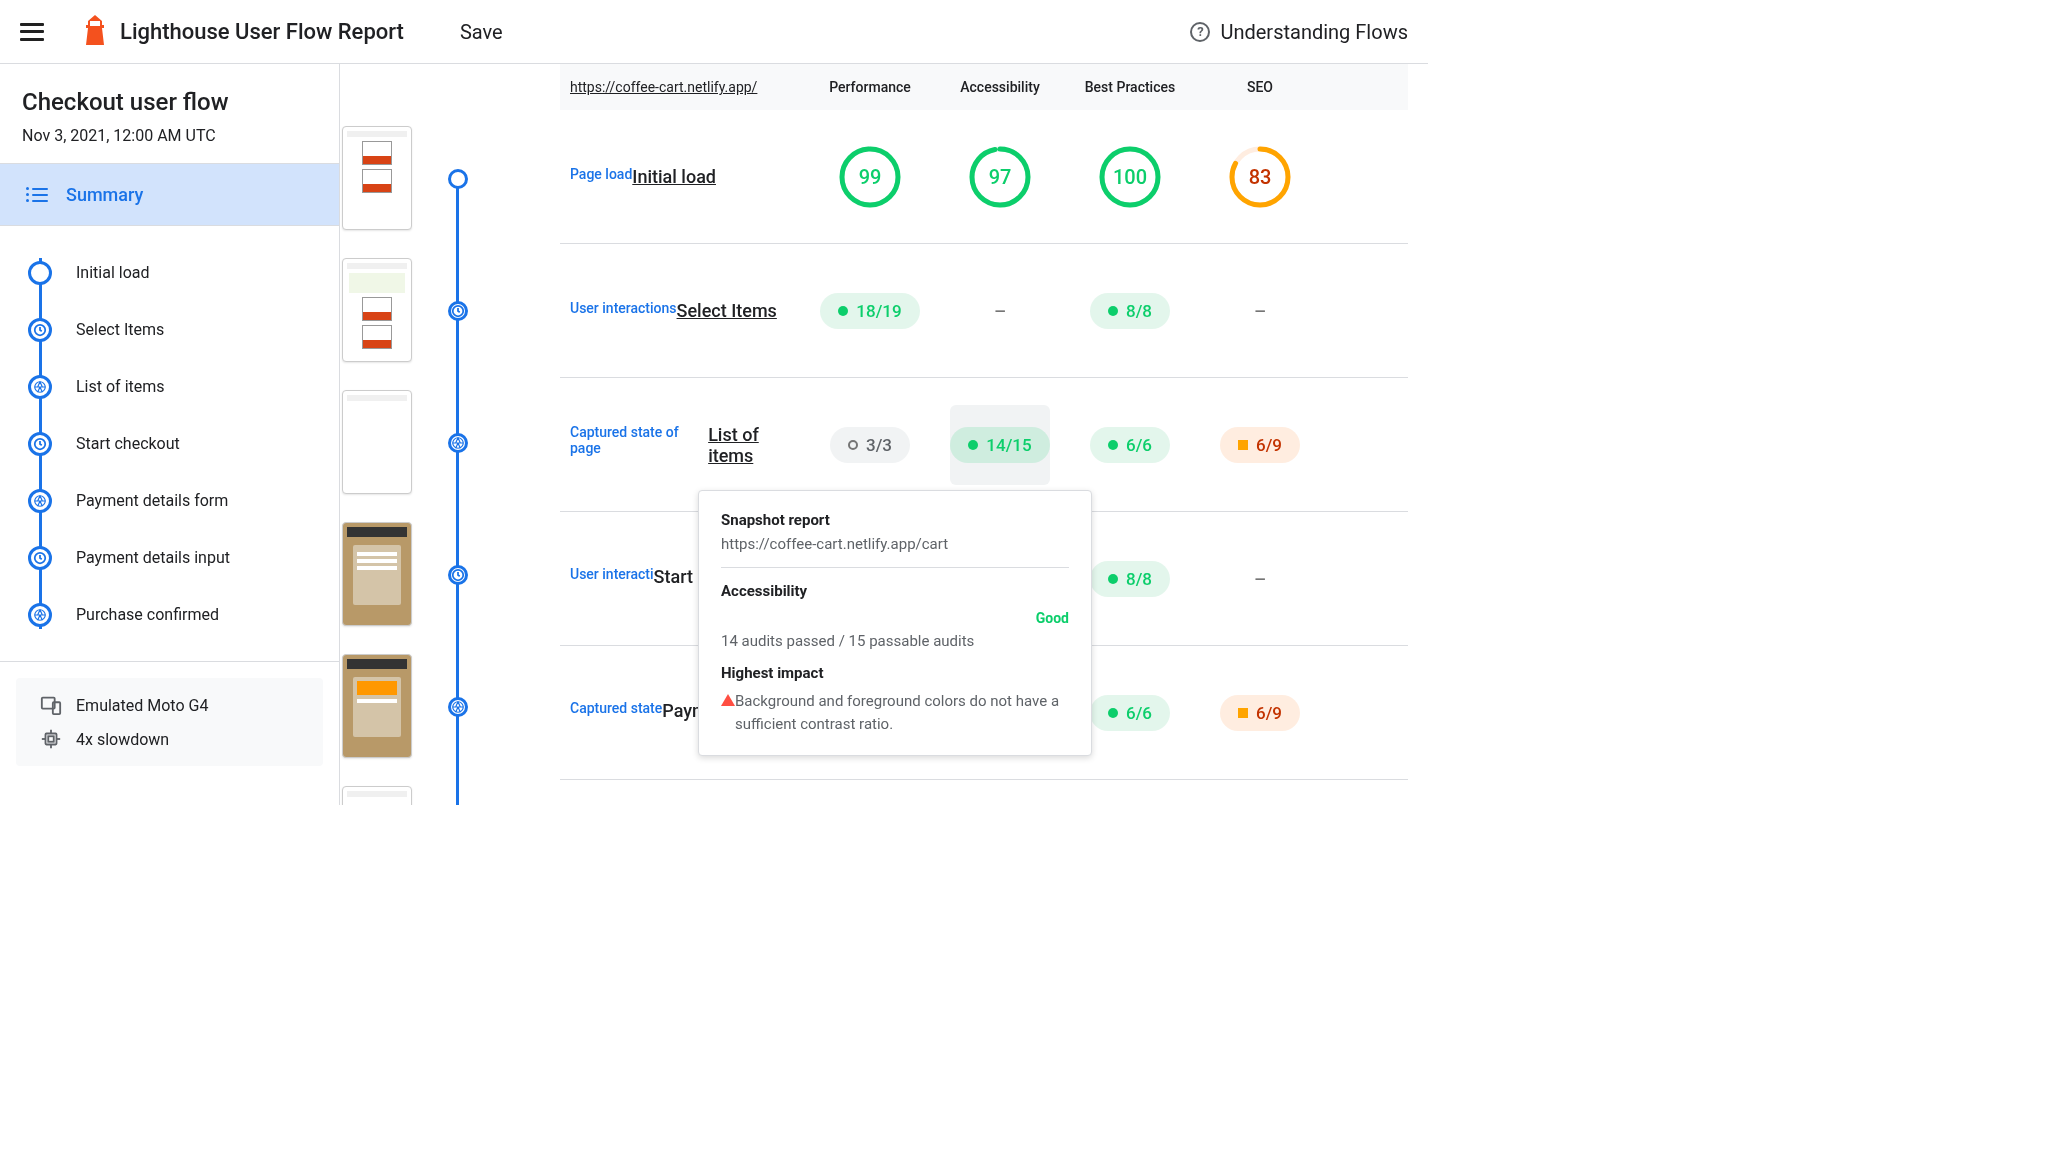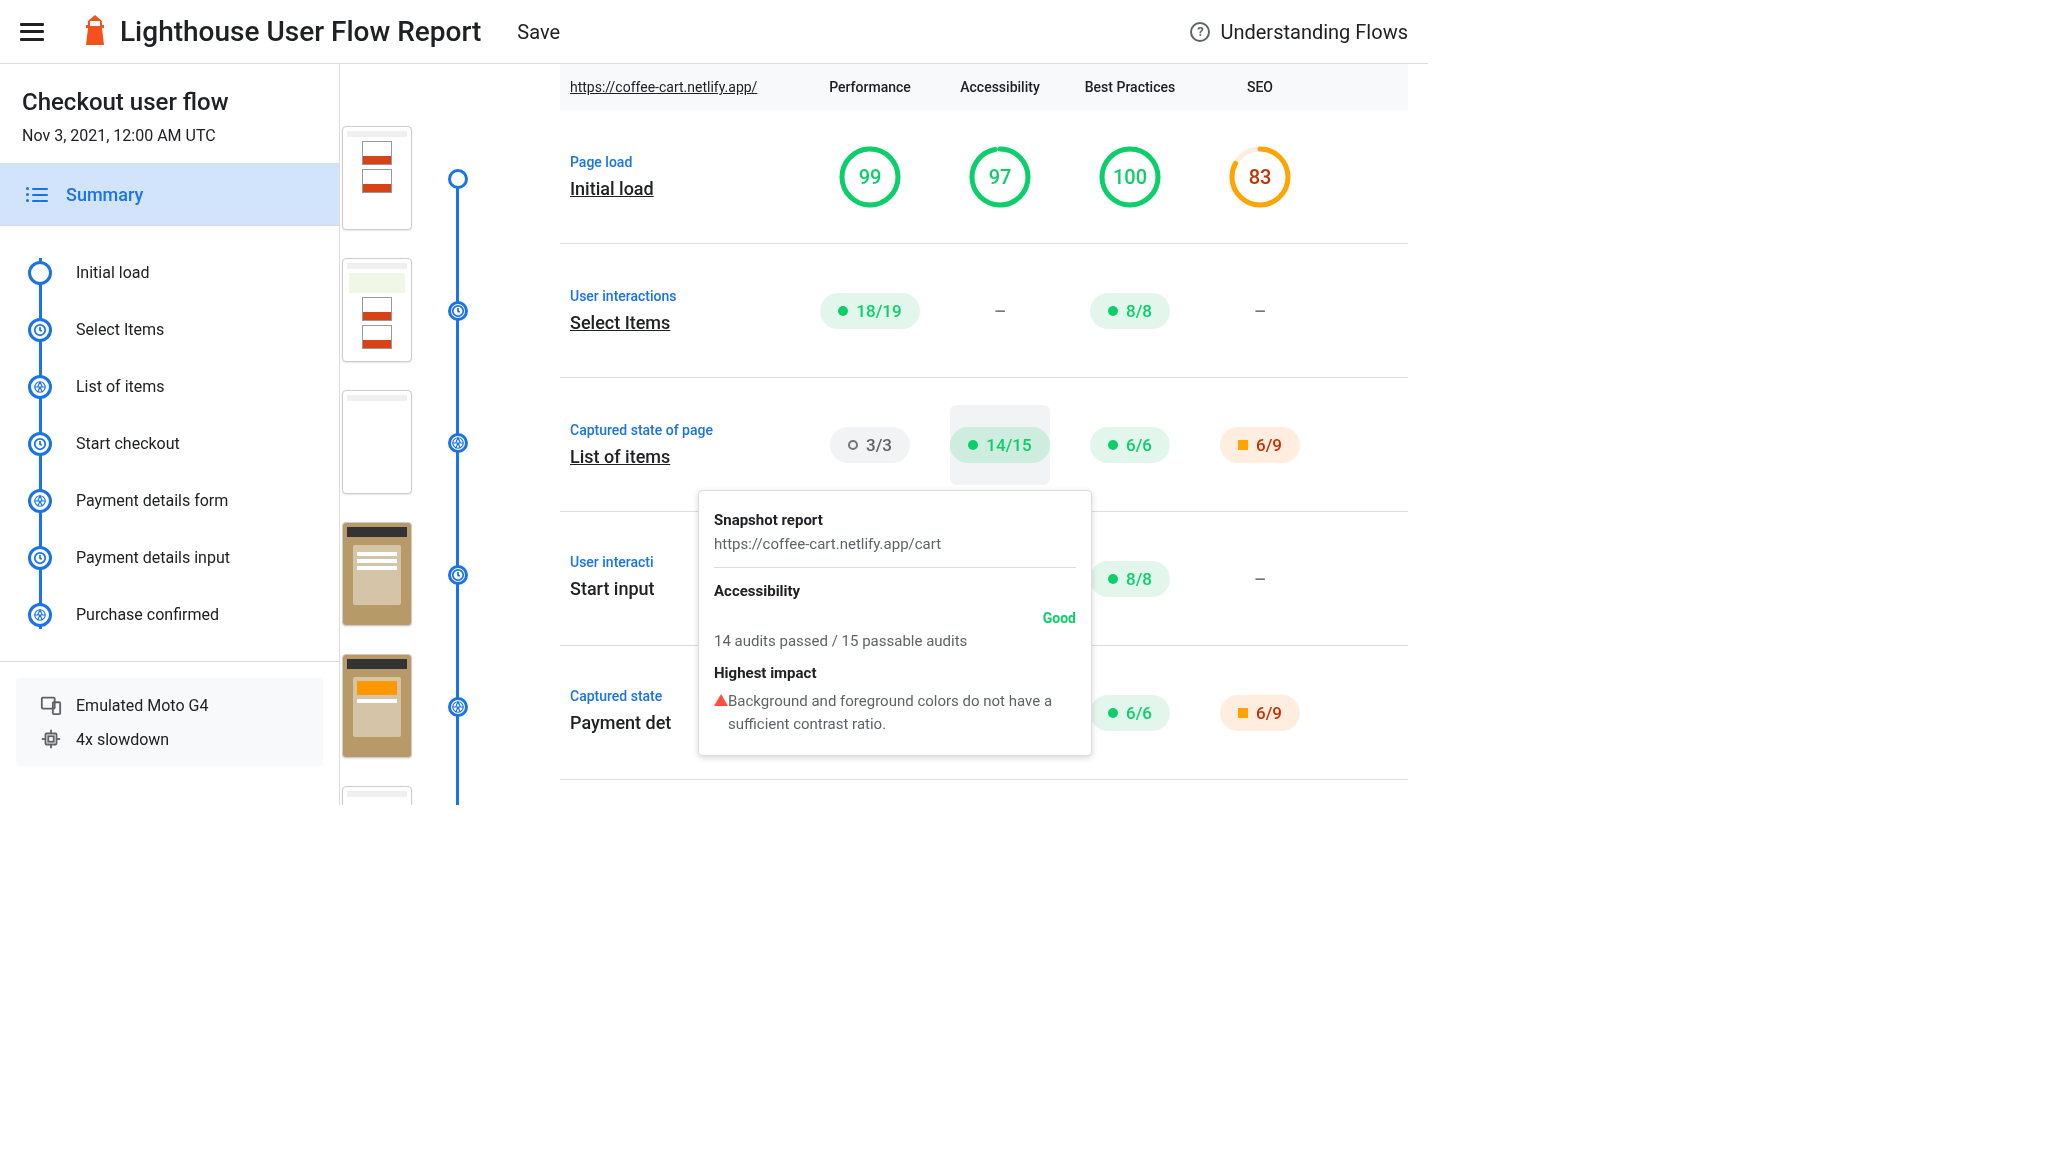--- a/index.html
+++ b/index.html
@@ -16,21 +16,21 @@
     --bg-light: #f8f9fa;
   }
   * { box-sizing: border-box; margin: 0; padding: 0; font-family: Roboto, Arial, sans-serif; }
   body { color: var(--text); font-size: 14px; width: 1428px; height: 805px; overflow: hidden; }
 
   
   .topbar { display: flex; align-items: center; height: 64px; padding: 0 20px; border-bottom: 1px solid var(--border); }
   .hamburger { width: 24px; height: 18px; display: flex; flex-direction: column; justify-content: space-between; cursor: pointer; margin-right: 40px; }
   .hamburger span { height: 3px; background: #212121; border-radius: 1px; }
   .logo { margin-right: 14px; }
-  .title { font-size: 28px; font-weight: 500; margin-right: 36px; }
+  .title { font-size: 22px; font-weight: 500; margin-right: 56px; }
   .save-link { font-size: 20px; color: var(--text); cursor: pointer; }
   .spacer { flex: 1; }
   .help { display: flex; align-items: center; gap: 10px; font-size: 20px; cursor: pointer; }
   .help-icon { width: 20px; height: 20px; border: 2px solid #5f6368; border-radius: 50%; display: flex; align-items: center; justify-content: center; font-size: 13px; font-weight: bold; color: #5f6368; }
 
   .layout { display: flex; height: calc(100% - 64px); }
 
   
   .sidebar { width: 340px; border-right: 1px solid var(--border); display: flex; flex-direction: column; }
   .flow-header { padding: 24px 22px 18px; }
@@ -66,21 +66,21 @@
   .thumb.checkout { background: #b89968; }
 
   
   .report { flex: 1; padding: 0 20px 0 0; }
   .thead { display:flex; background: var(--bg-light); height: 46px; align-items:center; }
   .col-url { width: 245px; padding-left: 10px; }
   .col-url a { color: var(--text); }
   .col { width: 130px; text-align: center; font-size: 14px; font-weight: 500; }
 
   .trow { display:flex; align-items:center; height: 134px; border-bottom: 1px solid var(--border); }
-  .step-info { width: 245px; padding-left: 10px; display:flex; flex-direction:column; gap: 8px; }
+  .step-info { width: 245px; padding-left: 10px; display:flex; flex-direction:row; gap: 0; }
   .step-type { color: var(--blue); font-size: 14px; font-weight: 500; }
   .step-name { font-size: 18px; font-weight: 500; text-decoration: underline; cursor: pointer; }
   .cell { width: 130px; display:flex; justify-content:center; }
 
   .gauge { width: 64px; height: 64px; position: relative; }
   .gauge svg { transform: rotate(-90deg); }
   .gauge-bg { fill: none; stroke-width: 5; }
   .gauge-fg { fill: none; stroke-width: 5; stroke-linecap: round; }
   .gauge .gval { position:absolute; inset:0; display:flex; align-items:center; justify-content:center; font-size: 20px; font-weight: 500; }
   .gauge.green .gauge-bg { stroke: var(--green-light); } .gauge.green .gauge-fg { stroke: var(--green); } .gauge.green .gval { color: var(--green); }
@@ -92,21 +92,21 @@
   .pill.orange { background: var(--orange-light); color: #c33300; }
   .pill.neutral { background: #f1f3f4; color: var(--text-secondary); }
   .dot-g { width: 10px; height: 10px; border-radius: 50%; background: var(--green); }
   .dot-o { width: 10px; height: 10px; background: var(--orange); }
   .dot-n { width: 10px; height: 10px; border: 2px solid #757575; border-radius: 50%; }
   .dash { color: #757575; font-weight: bold; }
 
   .highlighted-cell { background: #f1f3f4; border-radius: 6px; padding: 22px 0; }
 
   
-  .popover { position: absolute; left: 698px; top: 490px; width: 394px; background: white; border: 1px solid var(--border); border-radius: 4px; box-shadow: 0 2px 6px rgba(0,0,0,0.15); padding: 20px 15px; z-index: 10; }
+  .popover { position: absolute; left: 698px; top: 490px; width: 394px; background: white; border: 1px solid var(--border); border-radius: 4px; box-shadow: 0 2px 6px rgba(0,0,0,0.15); padding: 20px 22px; z-index: 10; }
   .pop-title { font-weight: 700; font-size: 15px; margin-bottom: 6px; }
   .pop-url { color: var(--text-secondary); font-size: 15px; margin-bottom: 14px; }
   .pop-div { height: 1px; background: var(--border); margin-bottom: 14px; }
   .pop-row { display:flex; justify-content: space-between; margin-bottom: 6px; }
   .pop-cat { font-weight: 700; font-size: 15px; }
   .pop-status { color: var(--green); font-weight: 700; margin-top: 28px; }
   .pop-sub { color: var(--text-secondary); font-size: 15px; margin-bottom: 14px; }
   .pop-impact-title { font-weight: 700; font-size: 15px; margin-bottom: 8px; }
   .pop-impact { display: flex; align-items: flex-start; }
   .pop-tri { width: 0; height: 0; border-left: 7px solid transparent; border-right: 7px solid transparent; border-bottom: 12px solid #ff4e42; margin-top: 4px; flex-shrink: 0; }

